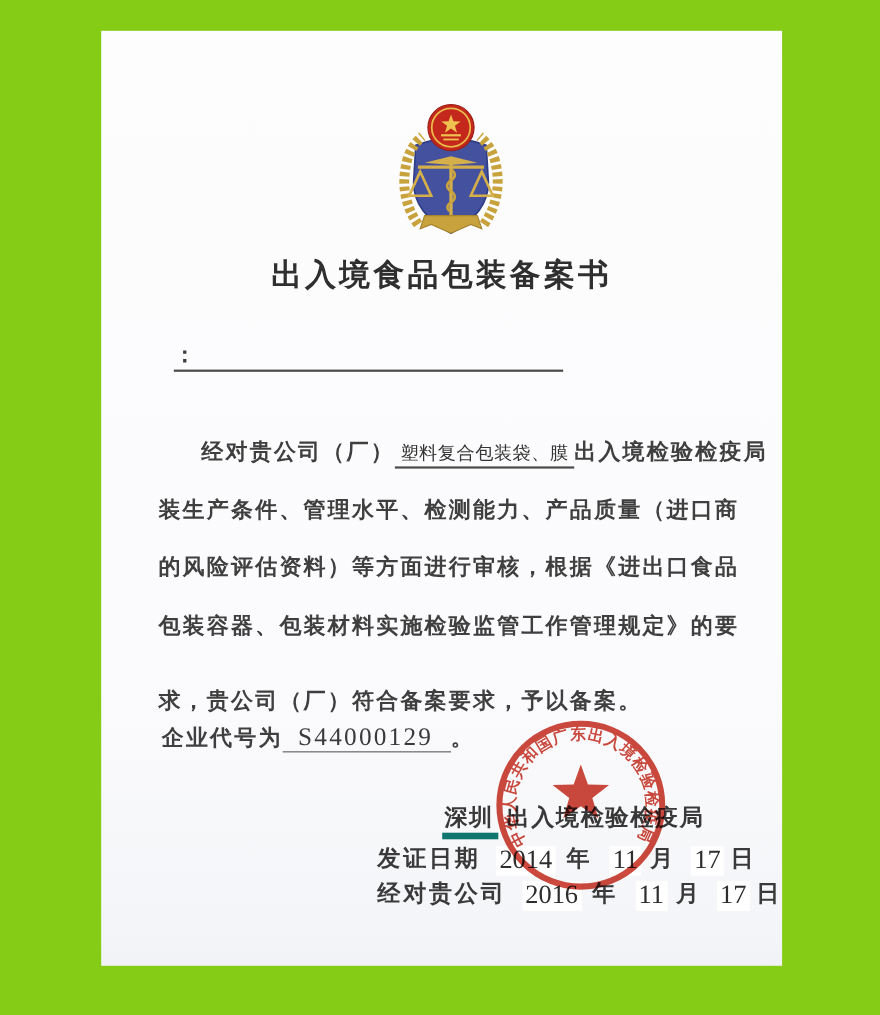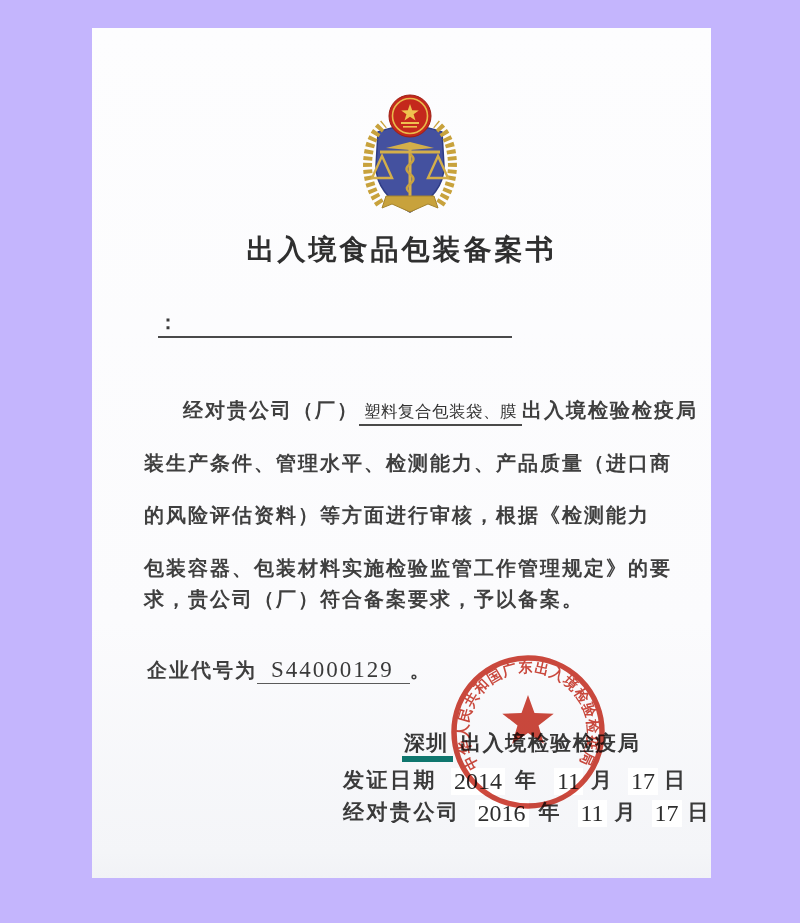--- a/index.html
+++ b/index.html
@@ -1,17 +1,17 @@
 <!DOCTYPE html>
 <html><head>
 <meta charset="utf-8">
 <style>
   html,body{margin:0;padding:0;background:#ffffff;}
   .canvas{
-    position:relative;width:800px;height:923px;background:#c4b5fd;overflow:hidden;
+    position:relative;width:800px;height:923px;background:#84cc16;overflow:hidden;
     font-family:"Liberation Sans","DejaVu Sans",sans-serif;
   }
   .page{
     position:absolute;left:92px;top:28px;width:619px;height:850px;
     background:linear-gradient(180deg,#fdfdfe 0%,#fbfbfd 70%,#f4f5f8 97%,#f1f2f6 100%);
   }
   .emblem{position:absolute;left:356px;top:92px;width:108px;height:126px;z-index:1;}
   .doc-title{
     position:absolute;left:92px;top:231px;width:619px;text-align:center;
     font-size:28px;font-weight:bold;letter-spacing:3px;color:#2f2f2f;z-index:1;white-space:nowrap;
@@ -91,23 +91,23 @@
   <div class="doc-title">出入境食品包装备案书</div>
 
   <div class="company-row">
     <span class="company-colon">：</span>
   </div>
 
   <div class="body-line" style="left:183px;top:397px;">
     <span>经对贵公司（厂）</span><span class="blank-fill">塑料复合包装袋、膜</span><span>出入境检验检疫局</span>
   </div>
   <div class="body-line" style="left:144px;top:450px;">装生产条件、管理水平、检测能力、产品质量（进口商</div>
-  <div class="body-line" style="left:144px;top:502px;">的风险评估资料）等方面进行审核，根据《检测能力</div>
+  <div class="body-line" style="left:144px;top:502px;">的风险评估资料）等方面进行审核，根据《进出口食品</div>
   <div class="body-line" style="left:144px;top:555px;">包装容器、包装材料实施检验监管工作管理规定》的要</div>
-  <div class="body-line" style="left:144px;top:586px;">求，贵公司（厂）符合备案要求，予以备案。</div>
+  <div class="body-line" style="left:144px;top:624px;">求，贵公司（厂）符合备案要求，予以备案。</div>
 
   <div class="body-line" style="left:147px;top:657px;">
     <span>企业代号为</span><span class="code-value">S44000129</span><span>。</span>
   </div>
 
   <div class="bureau-line">
     <span class="bureau-city">深圳</span>
     <span>出入境检验检疫局</span>
   </div>
 

